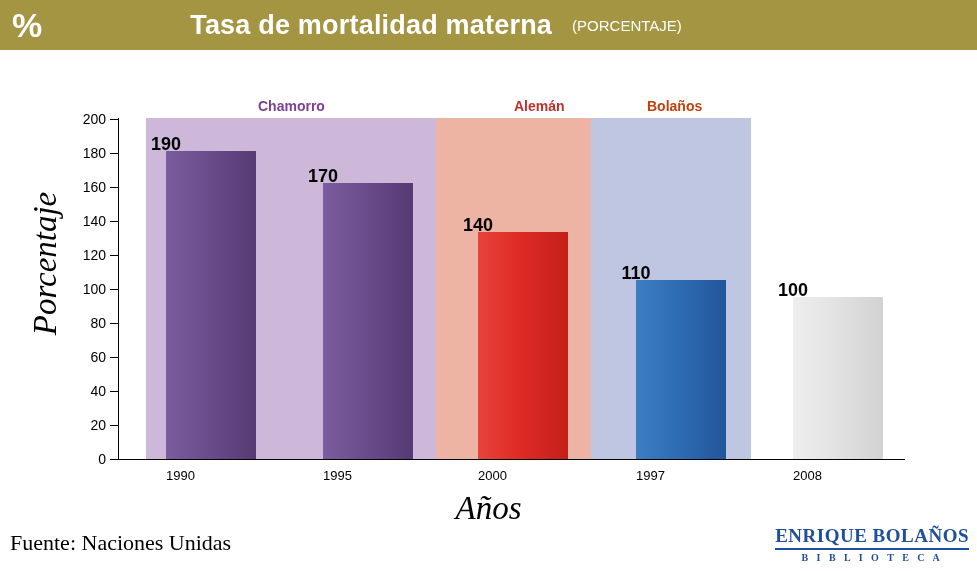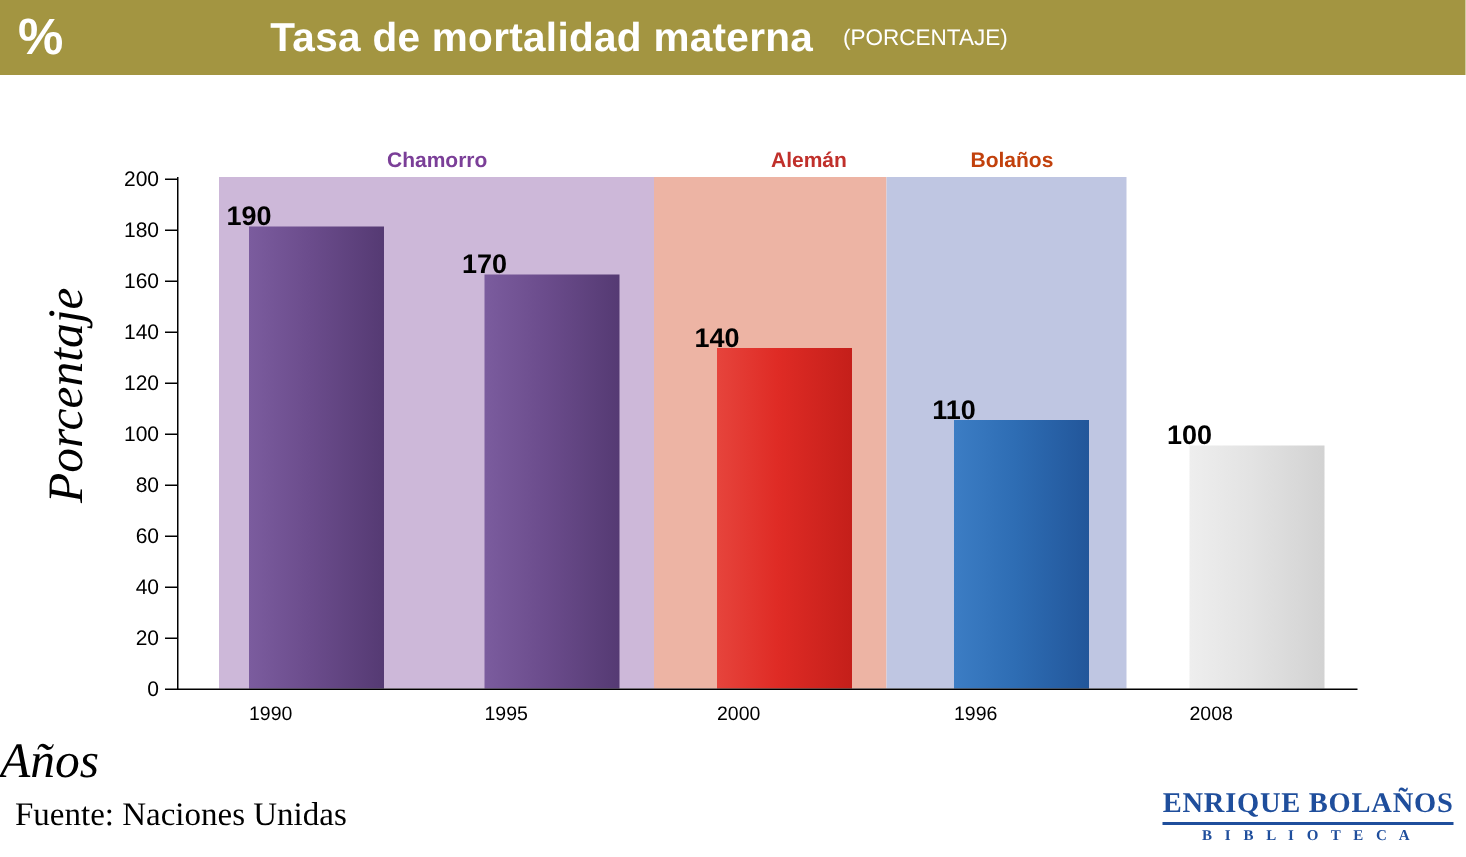--- a/index.html
+++ b/index.html
@@ -1,21 +1,21 @@
 <!DOCTYPE html>
 <html><head>
 <meta charset="utf-8">
 <style>
   html,body{margin:0;padding:0;}
   body{width:977px;height:571px;background:#ffffff;font-family:"Liberation Sans",sans-serif;overflow:hidden;position:relative;}
 
   
   #header{position:absolute;left:0;top:0;width:977px;height:50px;background:#A39541;display:flex;align-items:center;}
   #pct-symbol{color:#ffffff;font-size:34px;font-weight:bold;margin-left:12px;line-height:1;font-family:"Liberation Sans",sans-serif;}
-  #header-title-wrap{position:absolute;left:0;top:0;width:852px;height:50px;display:flex;align-items:center;justify-content:center;pointer-events:none;text-align:center;}
+  #header-title-wrap{position:absolute;left:10px;top:0;width:852px;height:50px;display:flex;align-items:center;justify-content:center;pointer-events:none;text-align:center;}
   #header-title{color:#ffffff;font-size:27px;font-weight:bold;letter-spacing:.2px;}
   #header-sub{color:#ffffff;font-size:15px;font-weight:normal;margin-left:20px;}
 
   
   #chart{position:absolute;left:0;top:50px;width:924px;height:470px;}
 
   
   .regime-label{position:absolute;font-size:14px;font-weight:bold;white-space:nowrap;}
 
   
@@ -31,21 +31,21 @@
   #ylabels{position:absolute;left:62px;top:0;width:44px;height:470px;}
 
   #ylabel-rot{position:absolute;left:-70px;top:195px;width:230px;text-align:center;
     transform:rotate(-90deg);font-family:"Liberation Serif",serif;font-style:italic;font-size:33px;color:#000;}
 
   .bar{position:absolute;bottom:0;}
   .bar-value{position:absolute;font-size:18px;font-weight:bold;color:#000;text-align:center;}
 
   .xtick-label{position:absolute;top:418px;font-size:13px;color:#000;text-align:left;width:90px;}
 
-  #xaxis-title{position:absolute;left:0;top:440px;width:977px;
+  #xaxis-title{position:absolute;left:0;top:440px;width:977px;text-align:center;
     font-family:"Liberation Serif",serif;font-style:italic;font-size:33px;color:#000;}
 
   
   #source{position:absolute;left:10px;top:530px;font-family:"Liberation Serif",serif;font-size:22px;color:#000;}
   #logo{position:absolute;right:8px;top:525px;text-align:center;}
   #logo-name{color:#1F4E9C;font-family:"Liberation Serif",serif;font-size:19px;font-weight:bold;letter-spacing:.5px;}
   #logo-rule{height:2px;background:#1F4E9C;margin:1px 0 2px 0;}
   #logo-sub{color:#1F4E9C;font-family:"Liberation Serif",serif;font-size:10px;font-weight:bold;letter-spacing:3px;}
 </style>
 </head>
@@ -112,21 +112,21 @@
 
   <div class="bar-value" style="left:121px;top:84px;width:90px;">190</div>
   <div class="bar-value" style="left:278px;top:116px;width:90px;">170</div>
   <div class="bar-value" style="left:433px;top:165px;width:90px;">140</div>
   <div class="bar-value" style="left:591px;top:213px;width:90px;">110</div>
   <div class="bar-value" style="left:748px;top:230px;width:90px;">100</div>
 
   <div class="xtick-label" style="left:166px;">1990</div>
   <div class="xtick-label" style="left:323px;">1995</div>
   <div class="xtick-label" style="left:478px;">2000</div>
-  <div class="xtick-label" style="left:636px;">1996</div>
+  <div class="xtick-label" style="left:636px;">1997</div>
   <div class="xtick-label" style="left:793px;">2008</div>
 
   <div id="xaxis-title">Años</div>
 </div>
 
 <div id="source">Fuente: Naciones Unidas</div>
 <div id="logo">
   <div id="logo-name">ENRIQUE BOLAÑOS</div>
   <div id="logo-rule"></div>
   <div id="logo-sub">B I B L I O T E C A</div>

